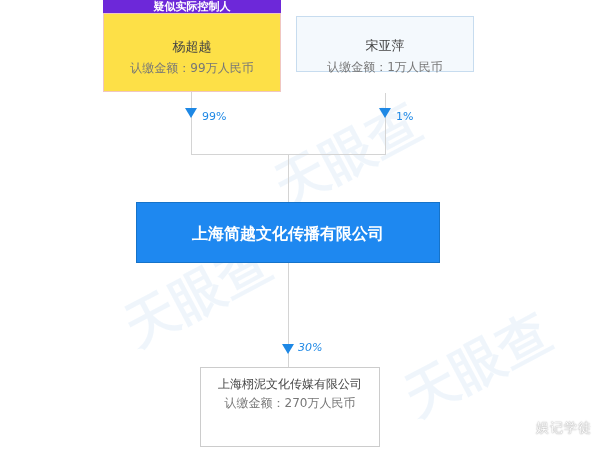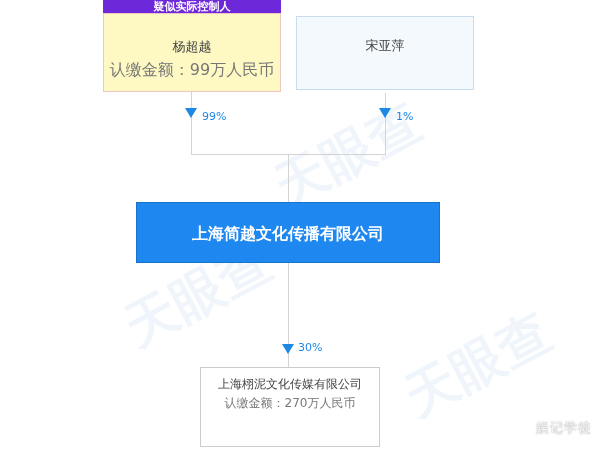--- a/index.html
+++ b/index.html
@@ -2,28 +2,28 @@
 <html><head>
 <meta charset="utf-8">
 <style>
   html, body { margin:0; padding:0; }
   body { width:609px; height:450px; background:#ffffff; position:relative; overflow:hidden;
          font-family:"DejaVu Sans", "Liberation Sans", sans-serif; }
   .wm { position:absolute; color:#e6f0fa; font-weight:bold; font-size:52px; transform:rotate(-28deg);
         opacity:0.6; white-space:nowrap; }
   .line { position:absolute; background:#d4d4d4; }
   .box { position:absolute; box-sizing:border-box; text-align:center; font-size:12px; color:#555; }
-  .person-a { left:103px; top:13px; width:178px; height:79px; background:#fef9c3; border:1px solid #f0c6c1; }
-  .person-b { left:296px; top:16px; width:178px; height:74px; background:#f4f9fd; border:1px solid #c7dcef; }
+  .person-a { left:103px; top:13px; width:178px; height:79px; background:#fde047; border:1px solid #f0c6c1; }
+  .person-b { left:296px; top:16px; width:178px; height:56px; background:#f4f9fd; border:1px solid #c7dcef; }
   .tag { position:absolute; left:103px; top:0; width:178px; height:13px; background:#6d28d9; color:#fff;
          font-size:11px; font-weight:bold; text-align:center; line-height:13px; }
   .tag-arrow { position:absolute; left:186px; top:13px; width:0; height:0; border-left:5px solid transparent;
                border-right:5px solid transparent; border-top:5px solid #f0635a; }
   .name { font-size:13px; color:#444; margin-top:24px; }
-  .amt { font-size:16px; color:#777; margin-top:4px; }
+  .amt { font-size:12px; color:#777; margin-top:4px; }
   .tri { position:absolute; width:0; height:0; border-left:6px solid transparent; border-right:6px solid transparent;
          border-top:10px solid #1e88e5; }
   .pct { position:absolute; color:#1e88e5; font-size:11px;text-align:center; }
   .main { position:absolute; left:136px; top:202px; width:304px; height:61px; background:#1e88f0;
           color:#fff; font-weight:bold; font-size:16px; text-align:center; line-height:61px; border:1px solid #1673c9; box-sizing:border-box; }
   .sub { left:200px; top:367px; width:180px; height:80px; background:#fff; border:1px solid #ccc; }
   .sub .n { font-size:12px; color:#444; margin-top:8px; line-height:17px; padding:0 8px; }
   .sub .a { font-size:12px; color:#777; margin-top:2px; }
   .credit { position:absolute; left:520px; top:419px; color:#fff; font-size:13px; letter-spacing:1px;
             text-shadow:0 0 1px #999, 0 0 2px #bbb;padding-left:16px; }
@@ -43,30 +43,31 @@
 
 <div class="tag">疑似实际控制人</div>
 <div class="tag-arrow"></div>
 
 <div class="box person-a">
   <div class="name">杨超越</div>
   <div class="amt">认缴金额：99万人民币</div>
 </div>
 <div class="box person-b">
   <div class="name" style="margin-top:20px">宋亚萍</div>
+  <div class="amt">认缴金额：1万人民币</div>
 </div>
 
 <div class="tri" style="left:185px;top:108px;"></div>
 <div class="pct" style="left:202px;top:110px;">99%</div>
 <div class="tri" style="left:379px;top:108px;"></div>
 <div class="pct" style="left:396px;top:110px;">1%</div>
 
 <div class="main">上海简越文化传播有限公司</div>
 
 <div class="tri" style="left:282px;top:344px;"></div>
-<div class="pct" style="left:298px;top:341px;">30%</div>
+<div class="pct" style="left:298px;top:341px;font-style:italic;">30%</div>
 
 <div class="box sub">
   <div class="n">上海栩泥文化传媒有限公司</div>
   <div class="a">认缴金额：270万人民币</div>
 </div>
 
 <div class="credit">娱记学徒</div>
 
 </body></html>

